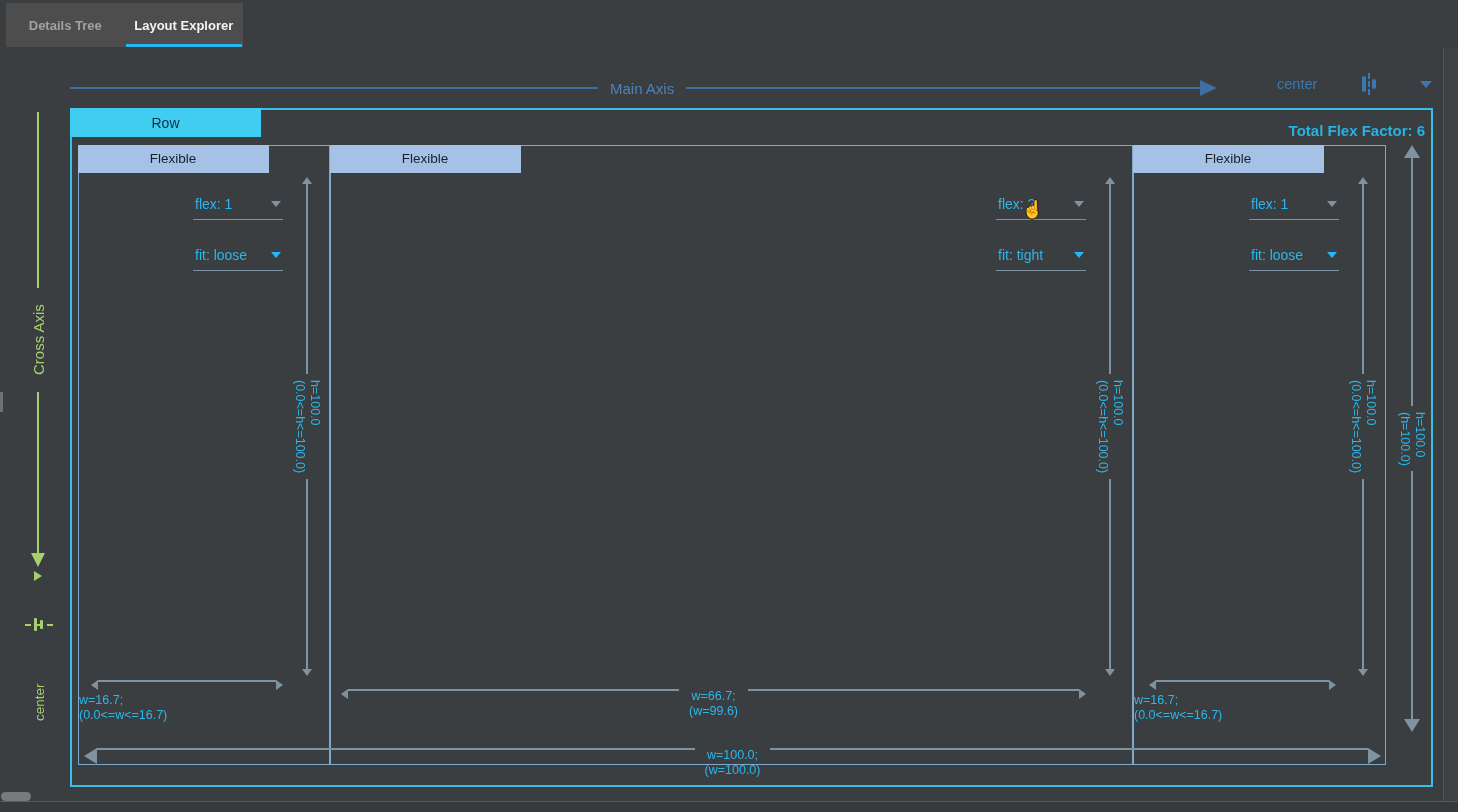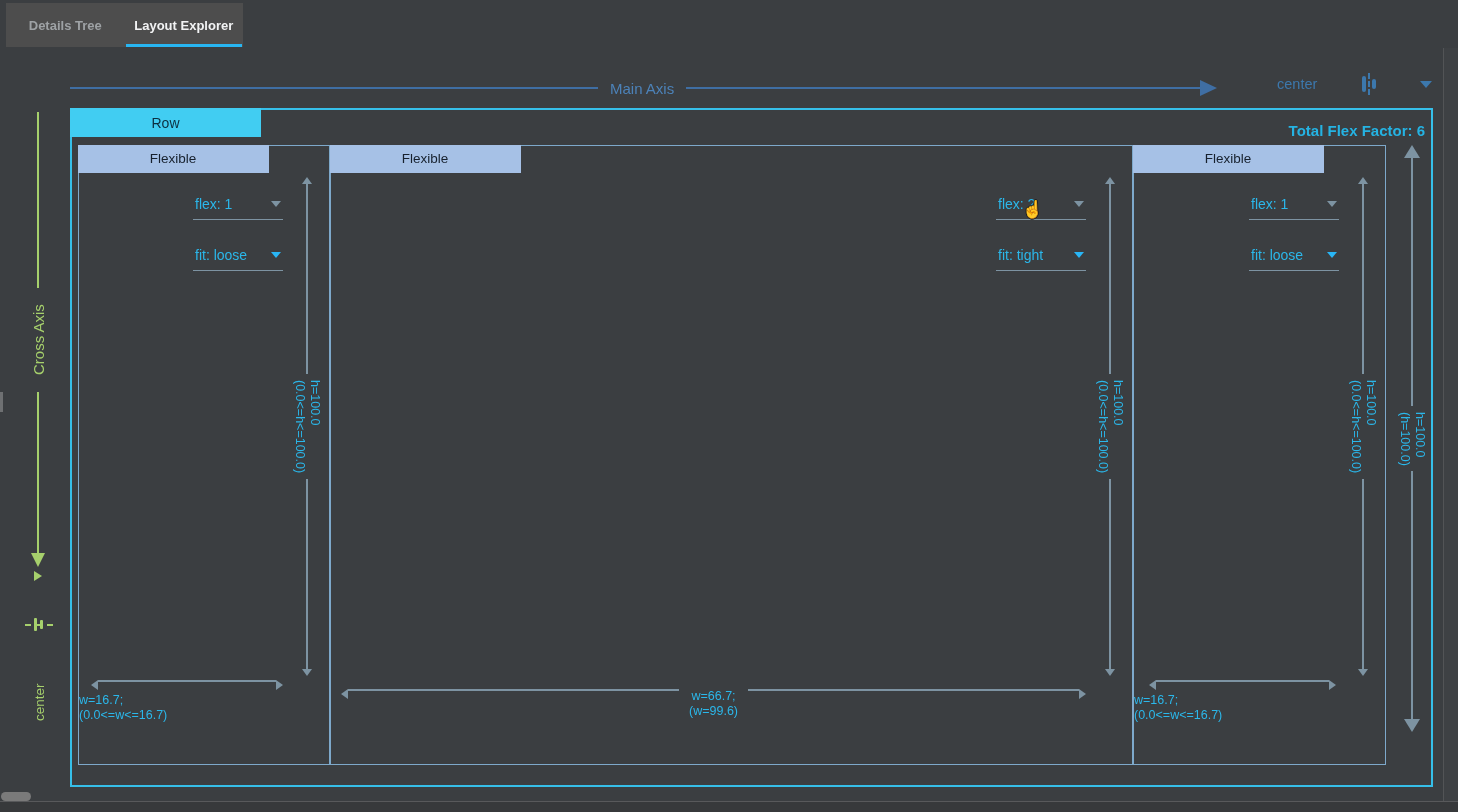--- a/index.html
+++ b/index.html
@@ -237,20 +237,30 @@
         <div class="tri-left"></div>
         <div class="hshaft"></div>
         <div class="tri-right"></div>
       </div>
       <div class="wtext" style="left:0; right:49px; top:547px;">
         <div>w=16.7;</div>
         <div>(0.0&lt;=w&lt;=16.7)</div>
       </div>
     </div>
 
+    <div class="harrow" style="left:12px; right:50px; top:638px; height:32px;">
+      <div class="tri-left big"></div>
+      <div class="hshaft"></div>
+      <div class="hlabel">
+        <div>w=100.0;</div>
+        <div>(w=100.0)</div>
+      </div>
+      <div class="hshaft"></div>
+      <div class="tri-right big"></div>
+    </div>
 
     <div class="varrow">
       <div class="tri-up big"></div>
       <div class="vshaft"></div>
       <div class="vlabel">
         <div>h=100.0</div>
         <div>(h=100.0)</div>
       </div>
       <div class="vshaft"></div>
       <div class="tri-down big"></div>

